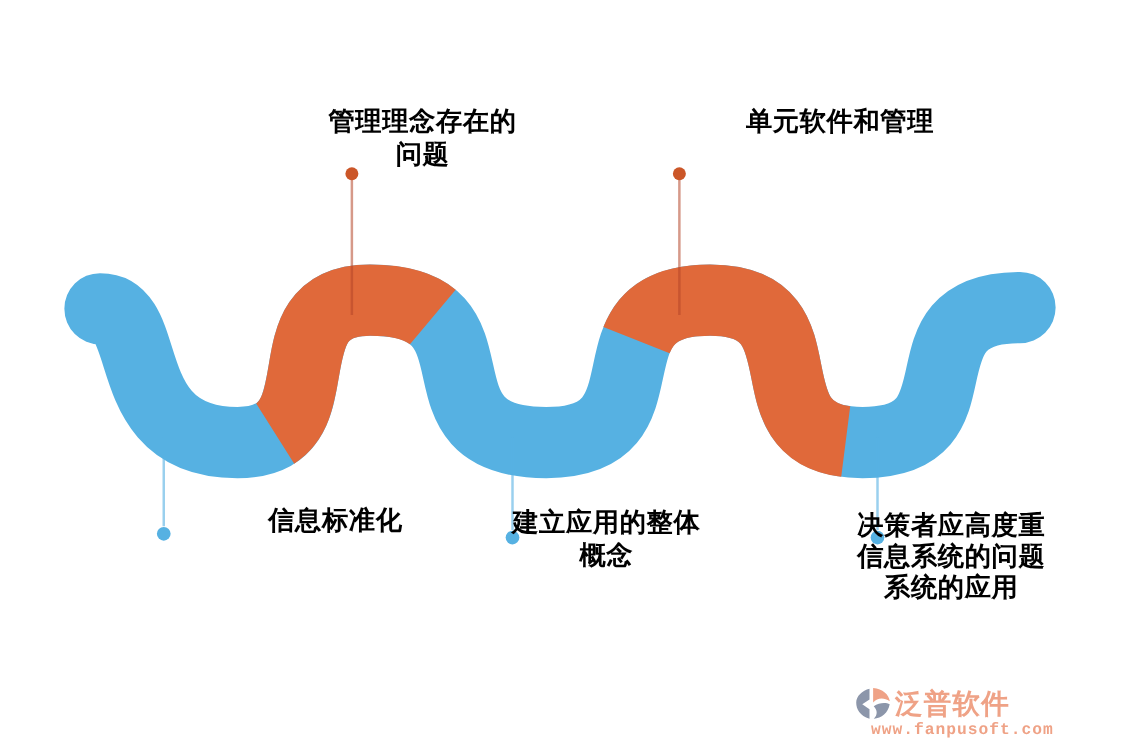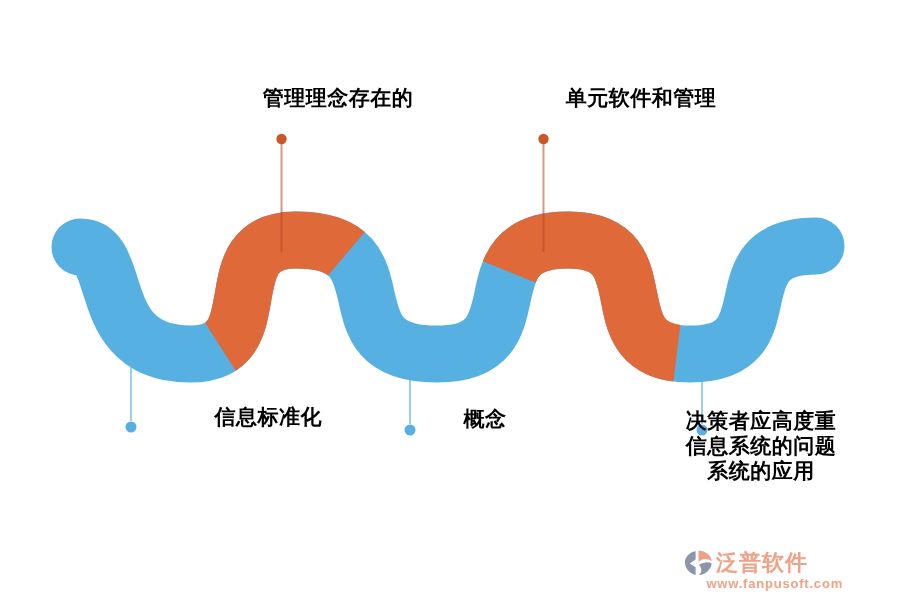--- a/index.html
+++ b/index.html
@@ -30,21 +30,21 @@
     letter-spacing:0.5px; white-space:nowrap;
   }
   .watermark { position:absolute; right:7px; top:548px; width:160px; }
   .wm-row { display:flex; justify-content:flex-start; align-items:center; }
   .wm-icon { width:31px; height:29px; margin-right:2px; }
   .wm-brand {
     color:var(--wm-salmon); font-size:22px; font-weight:700; letter-spacing:1px;
     line-height:26px; white-space:nowrap;
   }
   .wm-url {
-    color:var(--wm-salmon); font-family:Liberation Sans, sans-serif;
+    color:var(--wm-salmon); font-family:Liberation Mono, monospace;
     font-size:13px; font-weight:700; letter-spacing:0.8px; text-align:right;
     line-height:13px; margin-top:0px; white-space:nowrap;
   }
 </style>
 </head>
 <body>
 
 <div id="stage">
 
   <svg id="wave-svg" width="900" height="600" viewBox="0 0 900 600">
@@ -62,31 +62,33 @@
       <circle class="connector-dot bottom" cx="131" cy="427" r="5.5"></circle>
       <line class="connector-line bottom" x1="410" y1="350" x2="410" y2="424"></line>
       <circle class="connector-dot bottom" cx="410" cy="430" r="5.5"></circle>
       <line class="connector-line bottom" x1="702" y1="350" x2="702" y2="424"></line>
       <circle class="connector-dot bottom" cx="702" cy="430" r="5.5"></circle>
     </g>
   </svg>
 
   <div class="label" style="left:228px; top:85px;">
     <div>管理理念存在的</div>
+    <div>问题</div>
   </div>
 
-  <div class="label" style="left:531px; top:85px;">
+  <div class="label" style="left:562px; top:85px;">
     <div>单元软件和管理</div>
   </div>
 
   <div class="label" style="left:102px; top:404px;text-align:right;">
     <div>信息标准化</div>
   </div>
 
   <div class="label" style="left:375px; top:406px;">
+    <div>建立应用的整体</div>
     <div>概念</div>
   </div>
 
   <div class="label" style="left:651px; top:408px; line-height:25px;">
     <div>决策者应高度重</div>
     <div>信息系统的问题</div>
     <div>系统的应用</div>
   </div>
 
   <div class="watermark">

